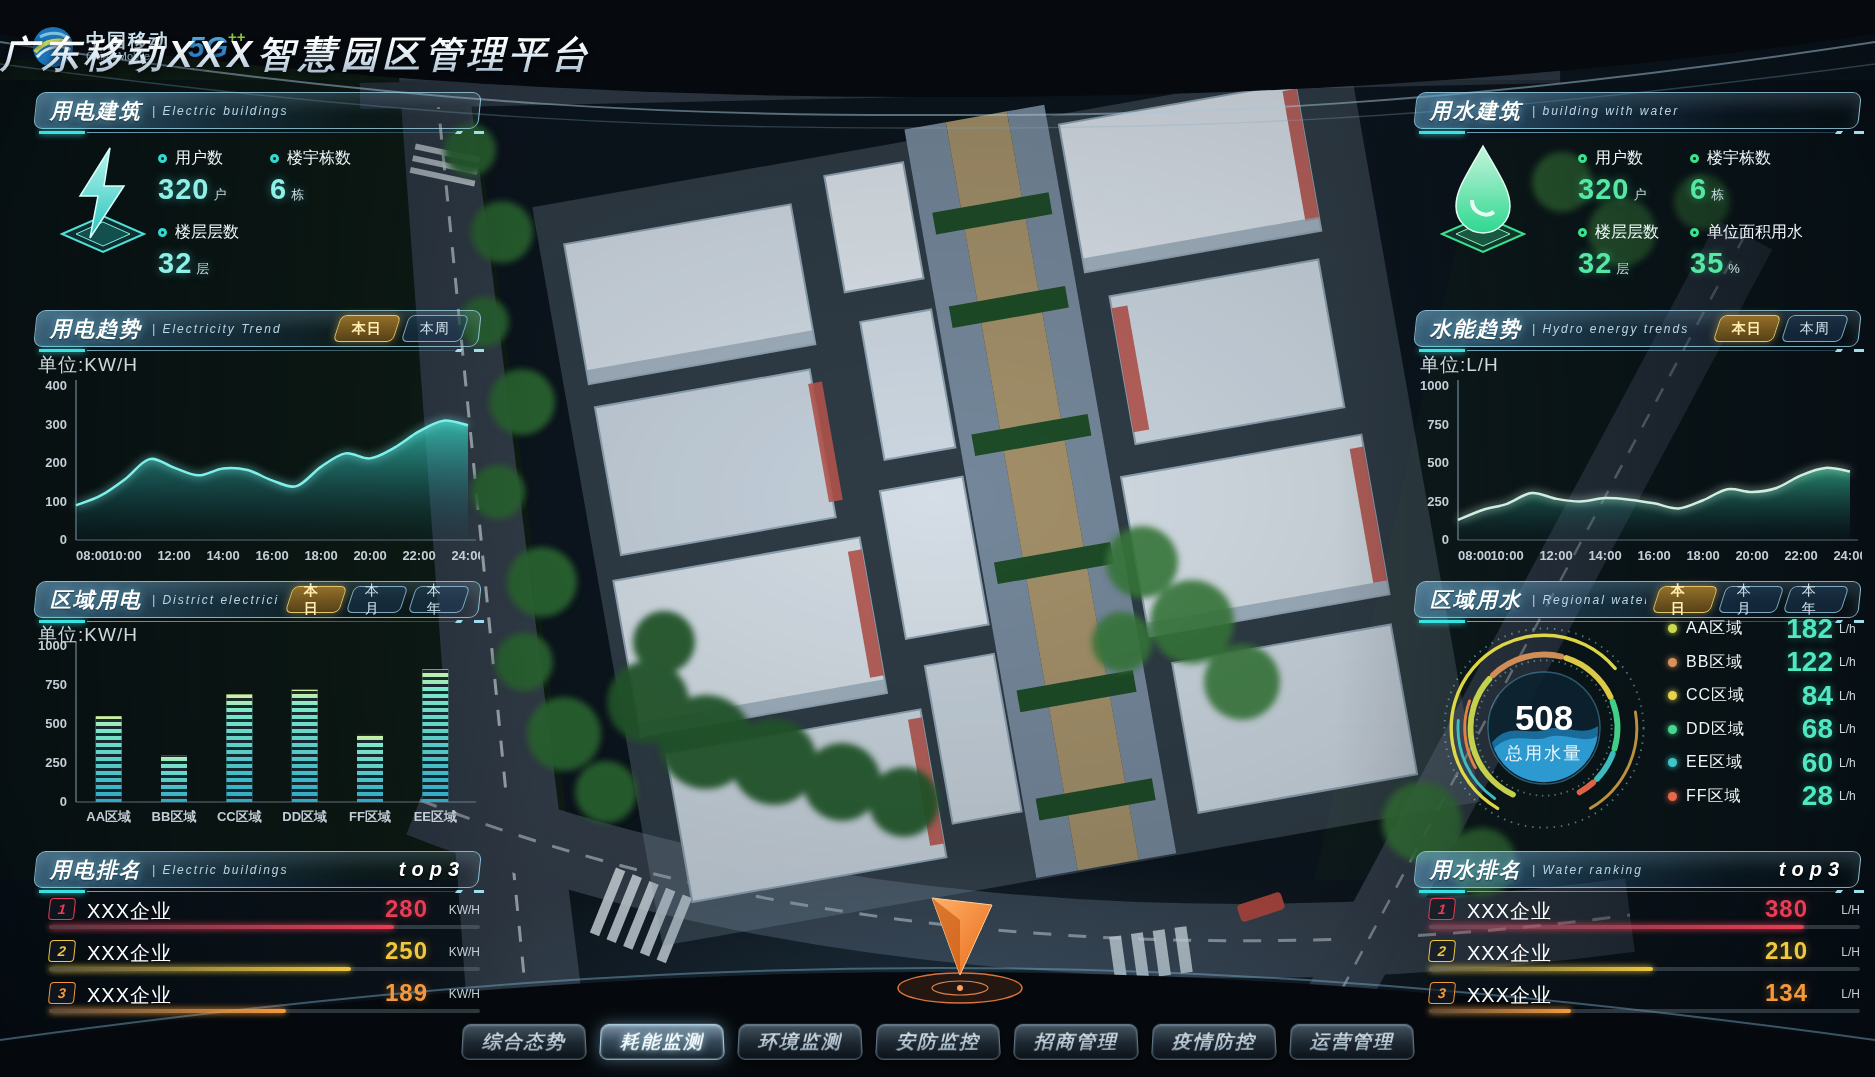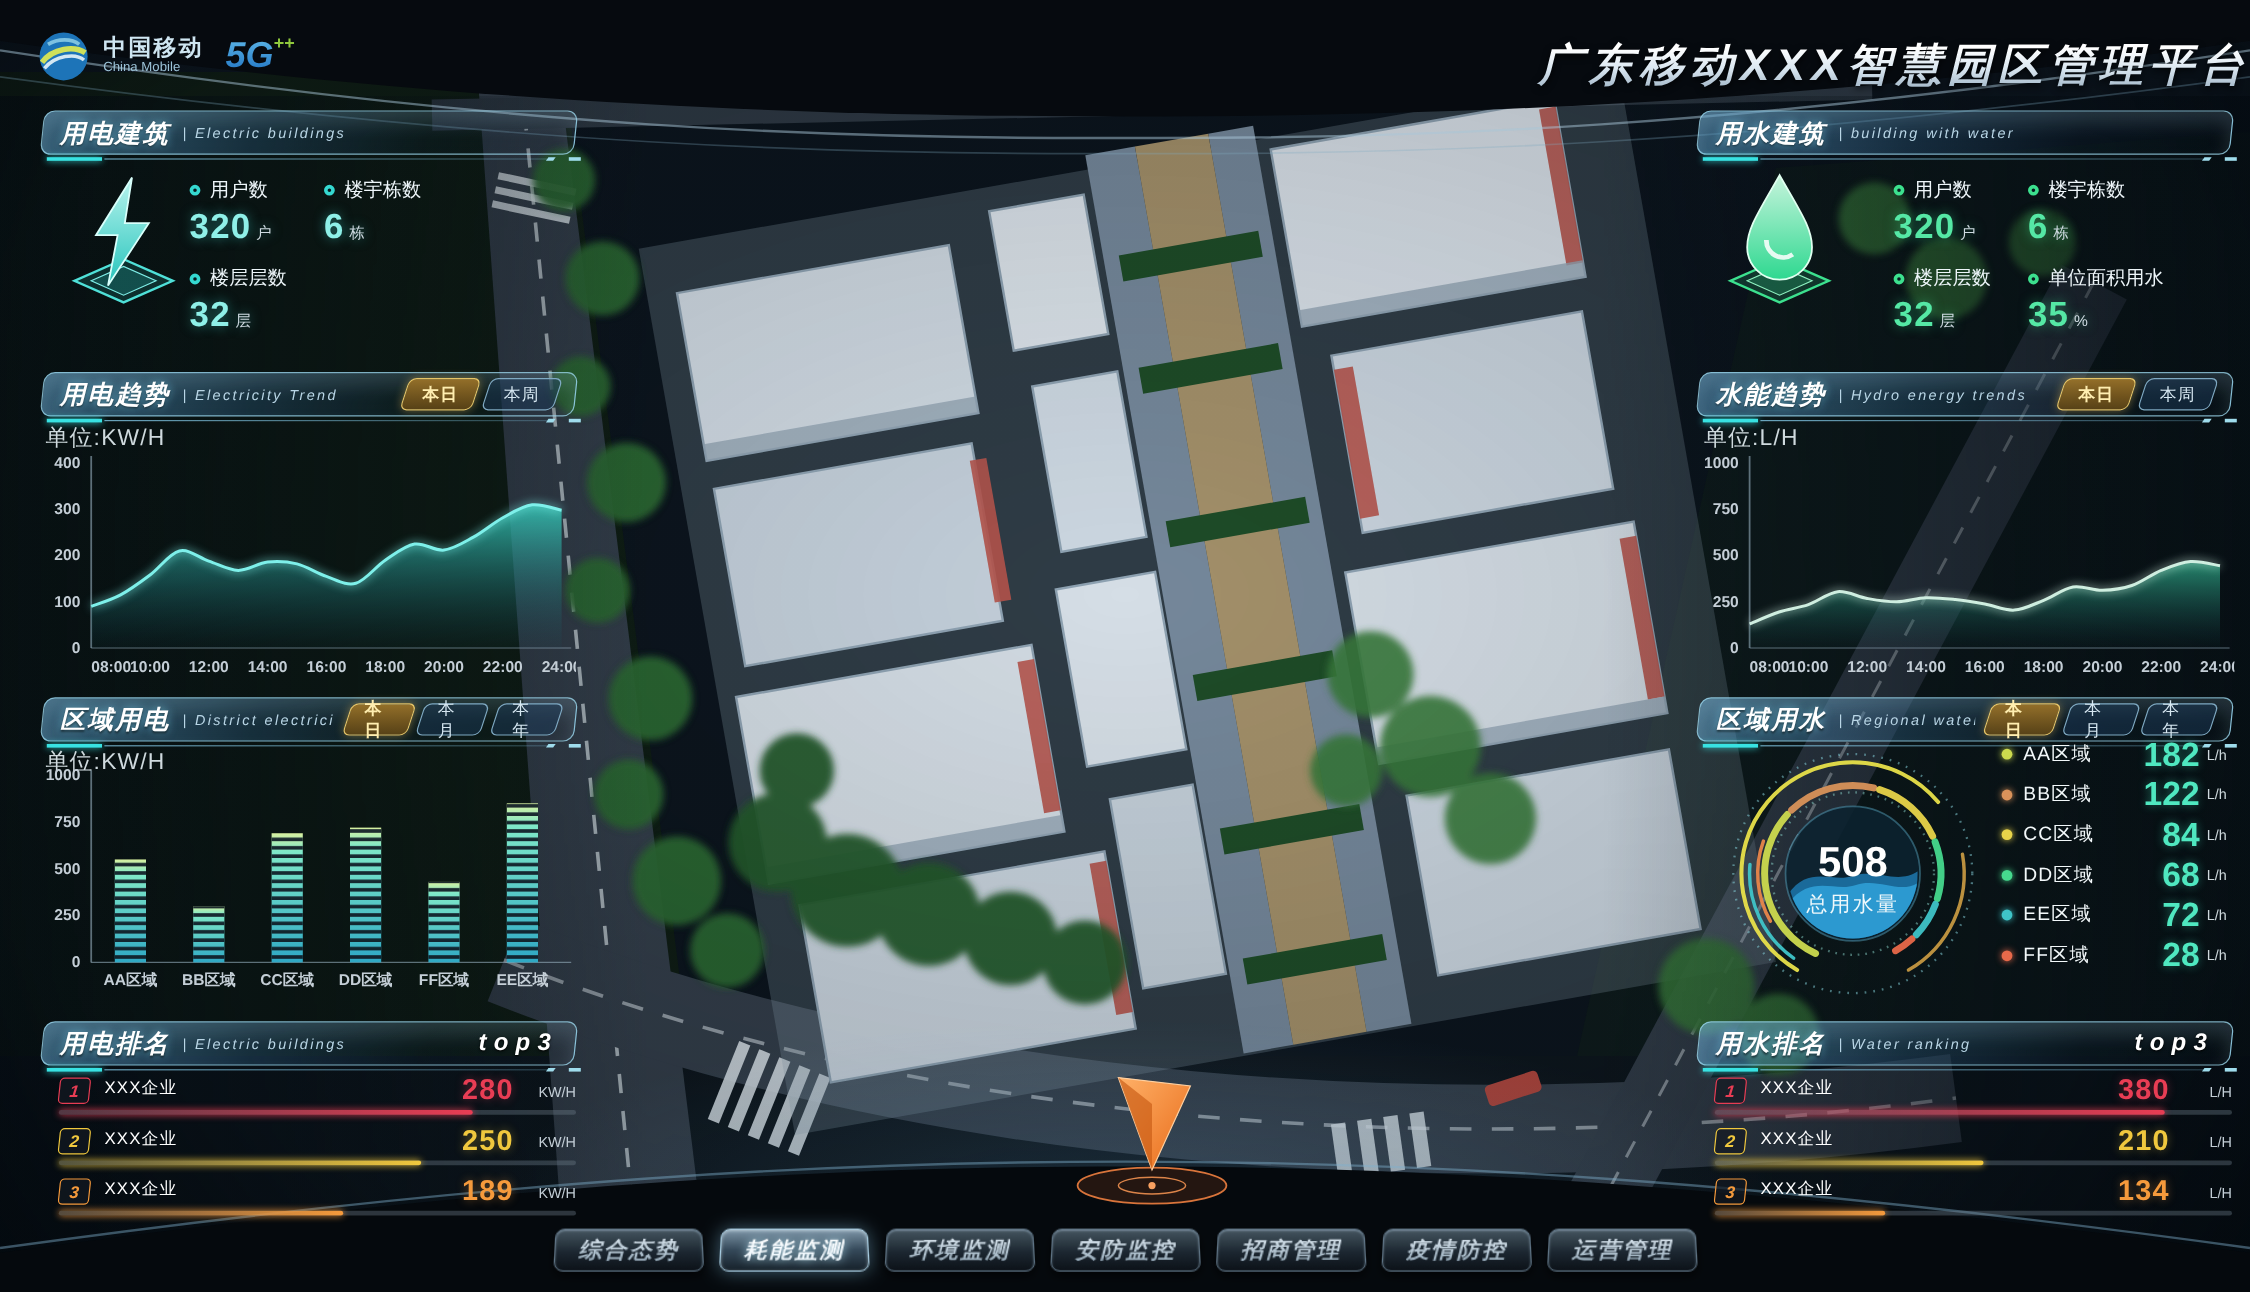--- a/index.html
+++ b/index.html
@@ -2,21 +2,21 @@
 <html><head>
 <meta charset="utf-8">
 <style>
   html,body{margin:0;padding:0;background:#000;}
   body{font-family:"Liberation Sans",sans-serif;-webkit-font-smoothing:antialiased;}
   #frame{position:relative;width:1875px;height:1077px;overflow:hidden;background:#0c151e;}
   svg{display:block;}
   .abs{position:absolute;}
 
   
-  #main-title{position:absolute;left:0;top:30px;width:100%;text-align:right;
+  #main-title{position:absolute;left:0;top:30px;width:100%;text-align:left;
     font-size:37px;font-weight:900;font-style:italic;letter-spacing:5px;
     background:linear-gradient(180deg,#ffffff 20%,#d9e6f0 55%,#8fa6ba);
     -webkit-background-clip:text;background-clip:text;color:transparent;
     filter:drop-shadow(0 2px 3px rgba(0,0,0,.8));}
   #brand{position:absolute;left:30px;top:24px;display:flex;align-items:center;gap:10px;}
   .brand-txt{line-height:1.05;}
   .brand-cn{font-size:19px;font-weight:bold;color:#cfe6f2;letter-spacing:2px;}
   .brand-en{font-size:11px;color:#9cc3d8;}
   .g5{display:flex;align-items:flex-start;margin-left:8px;}
   .g5-main{font-size:30px;font-weight:900;font-style:italic;
@@ -60,21 +60,21 @@
   .stat .unit{font-size:13px;font-weight:normal;color:#cfdae1;margin-left:4px;}
 
   .chart-unit{position:absolute;font-size:19px;color:#cfdade;letter-spacing:1px;}
 
   
   .rank-list{position:absolute;width:445px;}
   .rank-row{position:relative;height:41px;margin-bottom:1px;}
   .rank-badge{position:absolute;left:14px;top:1px;width:24px;height:20px;border-radius:4px;border:1.5px solid;
     display:flex;align-items:center;justify-content:center;font-size:14px;font-weight:bold;font-style:italic;
     background:rgba(20,26,34,.7);transform:skewX(-6deg);}
-  .rank-name{position:absolute;left:52px;top:1px;font-size:14px;color:#fff;letter-spacing:1px;}
+  .rank-name{position:absolute;left:52px;top:1px;font-size:20px;color:#fff;letter-spacing:1px;}
   .rank-val{position:absolute;right:52px;top:-2px;font-size:24px;font-weight:bold;letter-spacing:1px;}
   .rank-unit{position:absolute;right:0;top:6px;font-size:12px;color:#c3ced6;}
   .rank-track{position:absolute;left:14px;right:0;top:28px;height:4px;border-radius:2px;background:rgba(110,125,140,.38);}
   .rank-fill{height:100%;border-radius:2px;}
 
   
   .legend{position:absolute;width:195px;}
   .lg-row{position:relative;height:21px;margin-bottom:12.5px;display:flex;align-items:center;}
   .lg-dot{width:9px;height:9px;border-radius:50%;margin-right:9px;flex:0 0 auto;}
   .lg-name{font-size:16px;color:#f2f8fa;letter-spacing:1px;}
@@ -658,21 +658,21 @@
       </div>
     <div class="lg-row">
         <i class="lg-dot" style="background: rgb(70, 217, 142); box-shadow: rgb(70, 217, 142) 0px 0px 6px;"></i>
         <span class="lg-name">DD区域</span>
         <span class="lg-val">68</span>
         <span class="lg-unit">L/h</span>
       </div>
     <div class="lg-row">
         <i class="lg-dot" style="background: rgb(63, 196, 200); box-shadow: rgb(63, 196, 200) 0px 0px 6px;"></i>
         <span class="lg-name">EE区域</span>
-        <span class="lg-val">72</span>
+        <span class="lg-val">60</span>
         <span class="lg-unit">L/h</span>
       </div>
     <div class="lg-row">
         <i class="lg-dot" style="background: rgb(232, 105, 74); box-shadow: rgb(232, 105, 74) 0px 0px 6px;"></i>
         <span class="lg-name">FF区域</span>
         <span class="lg-val">28</span>
         <span class="lg-unit">L/h</span>
       </div>
   </div>
 

